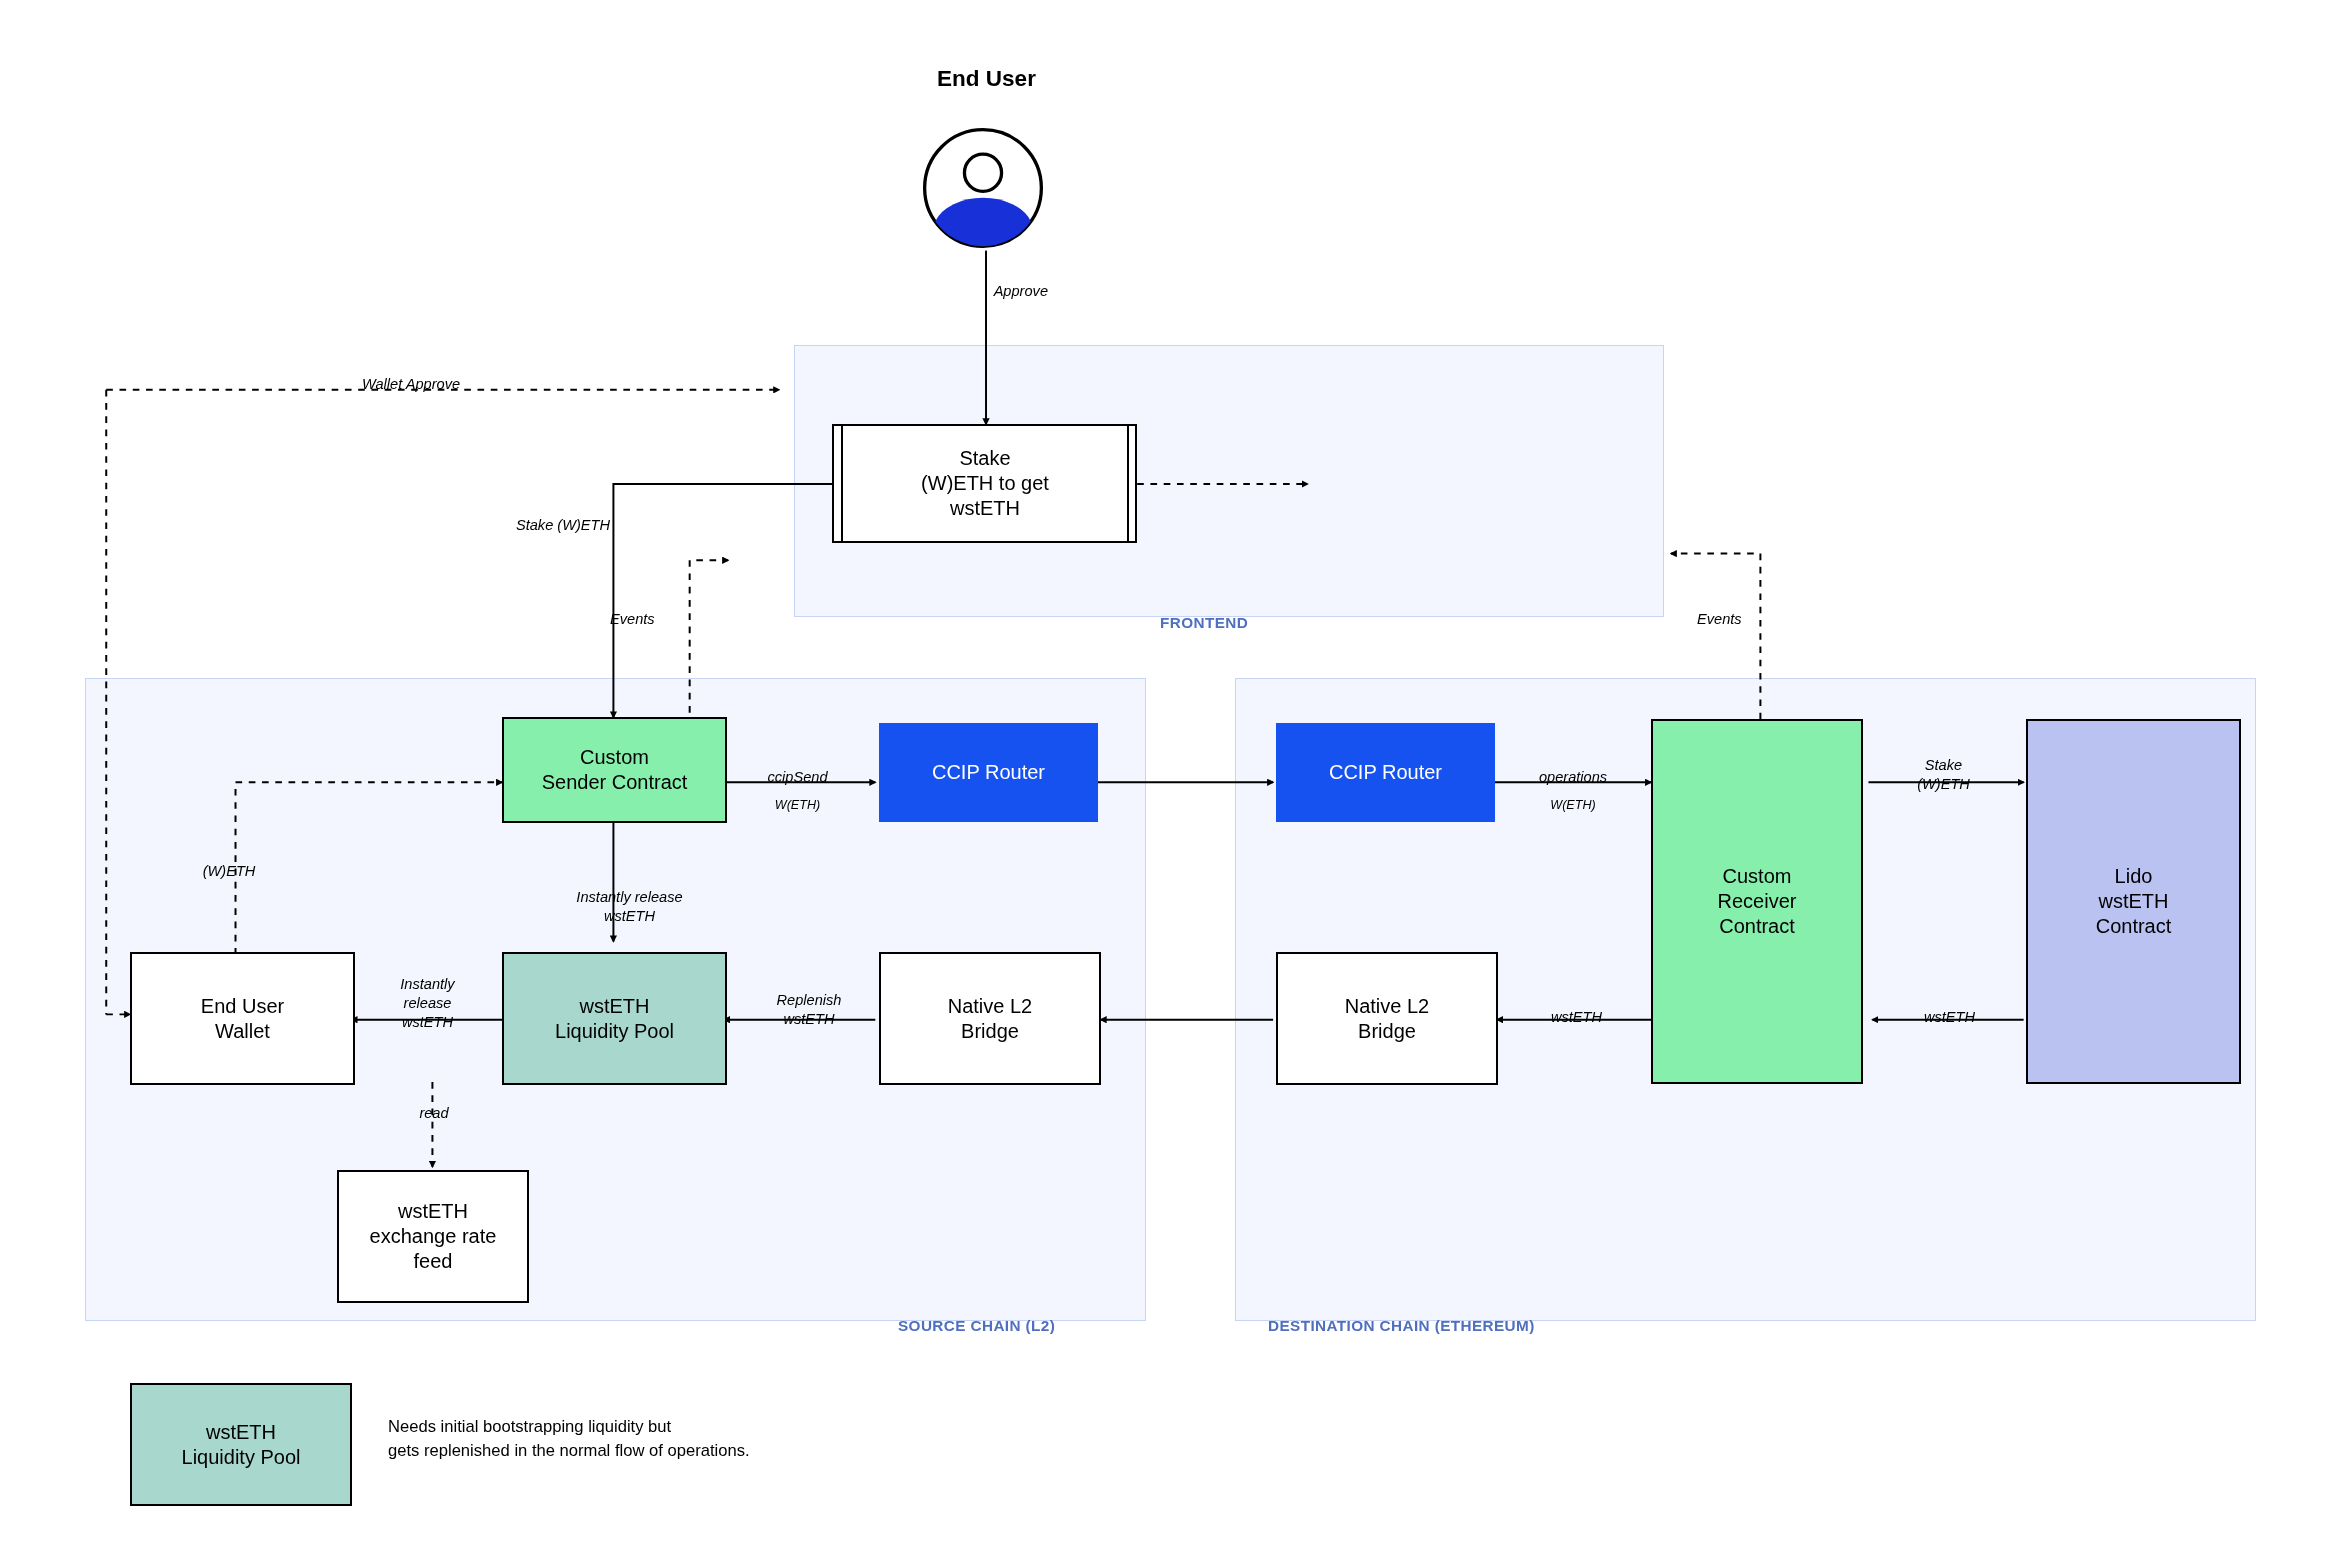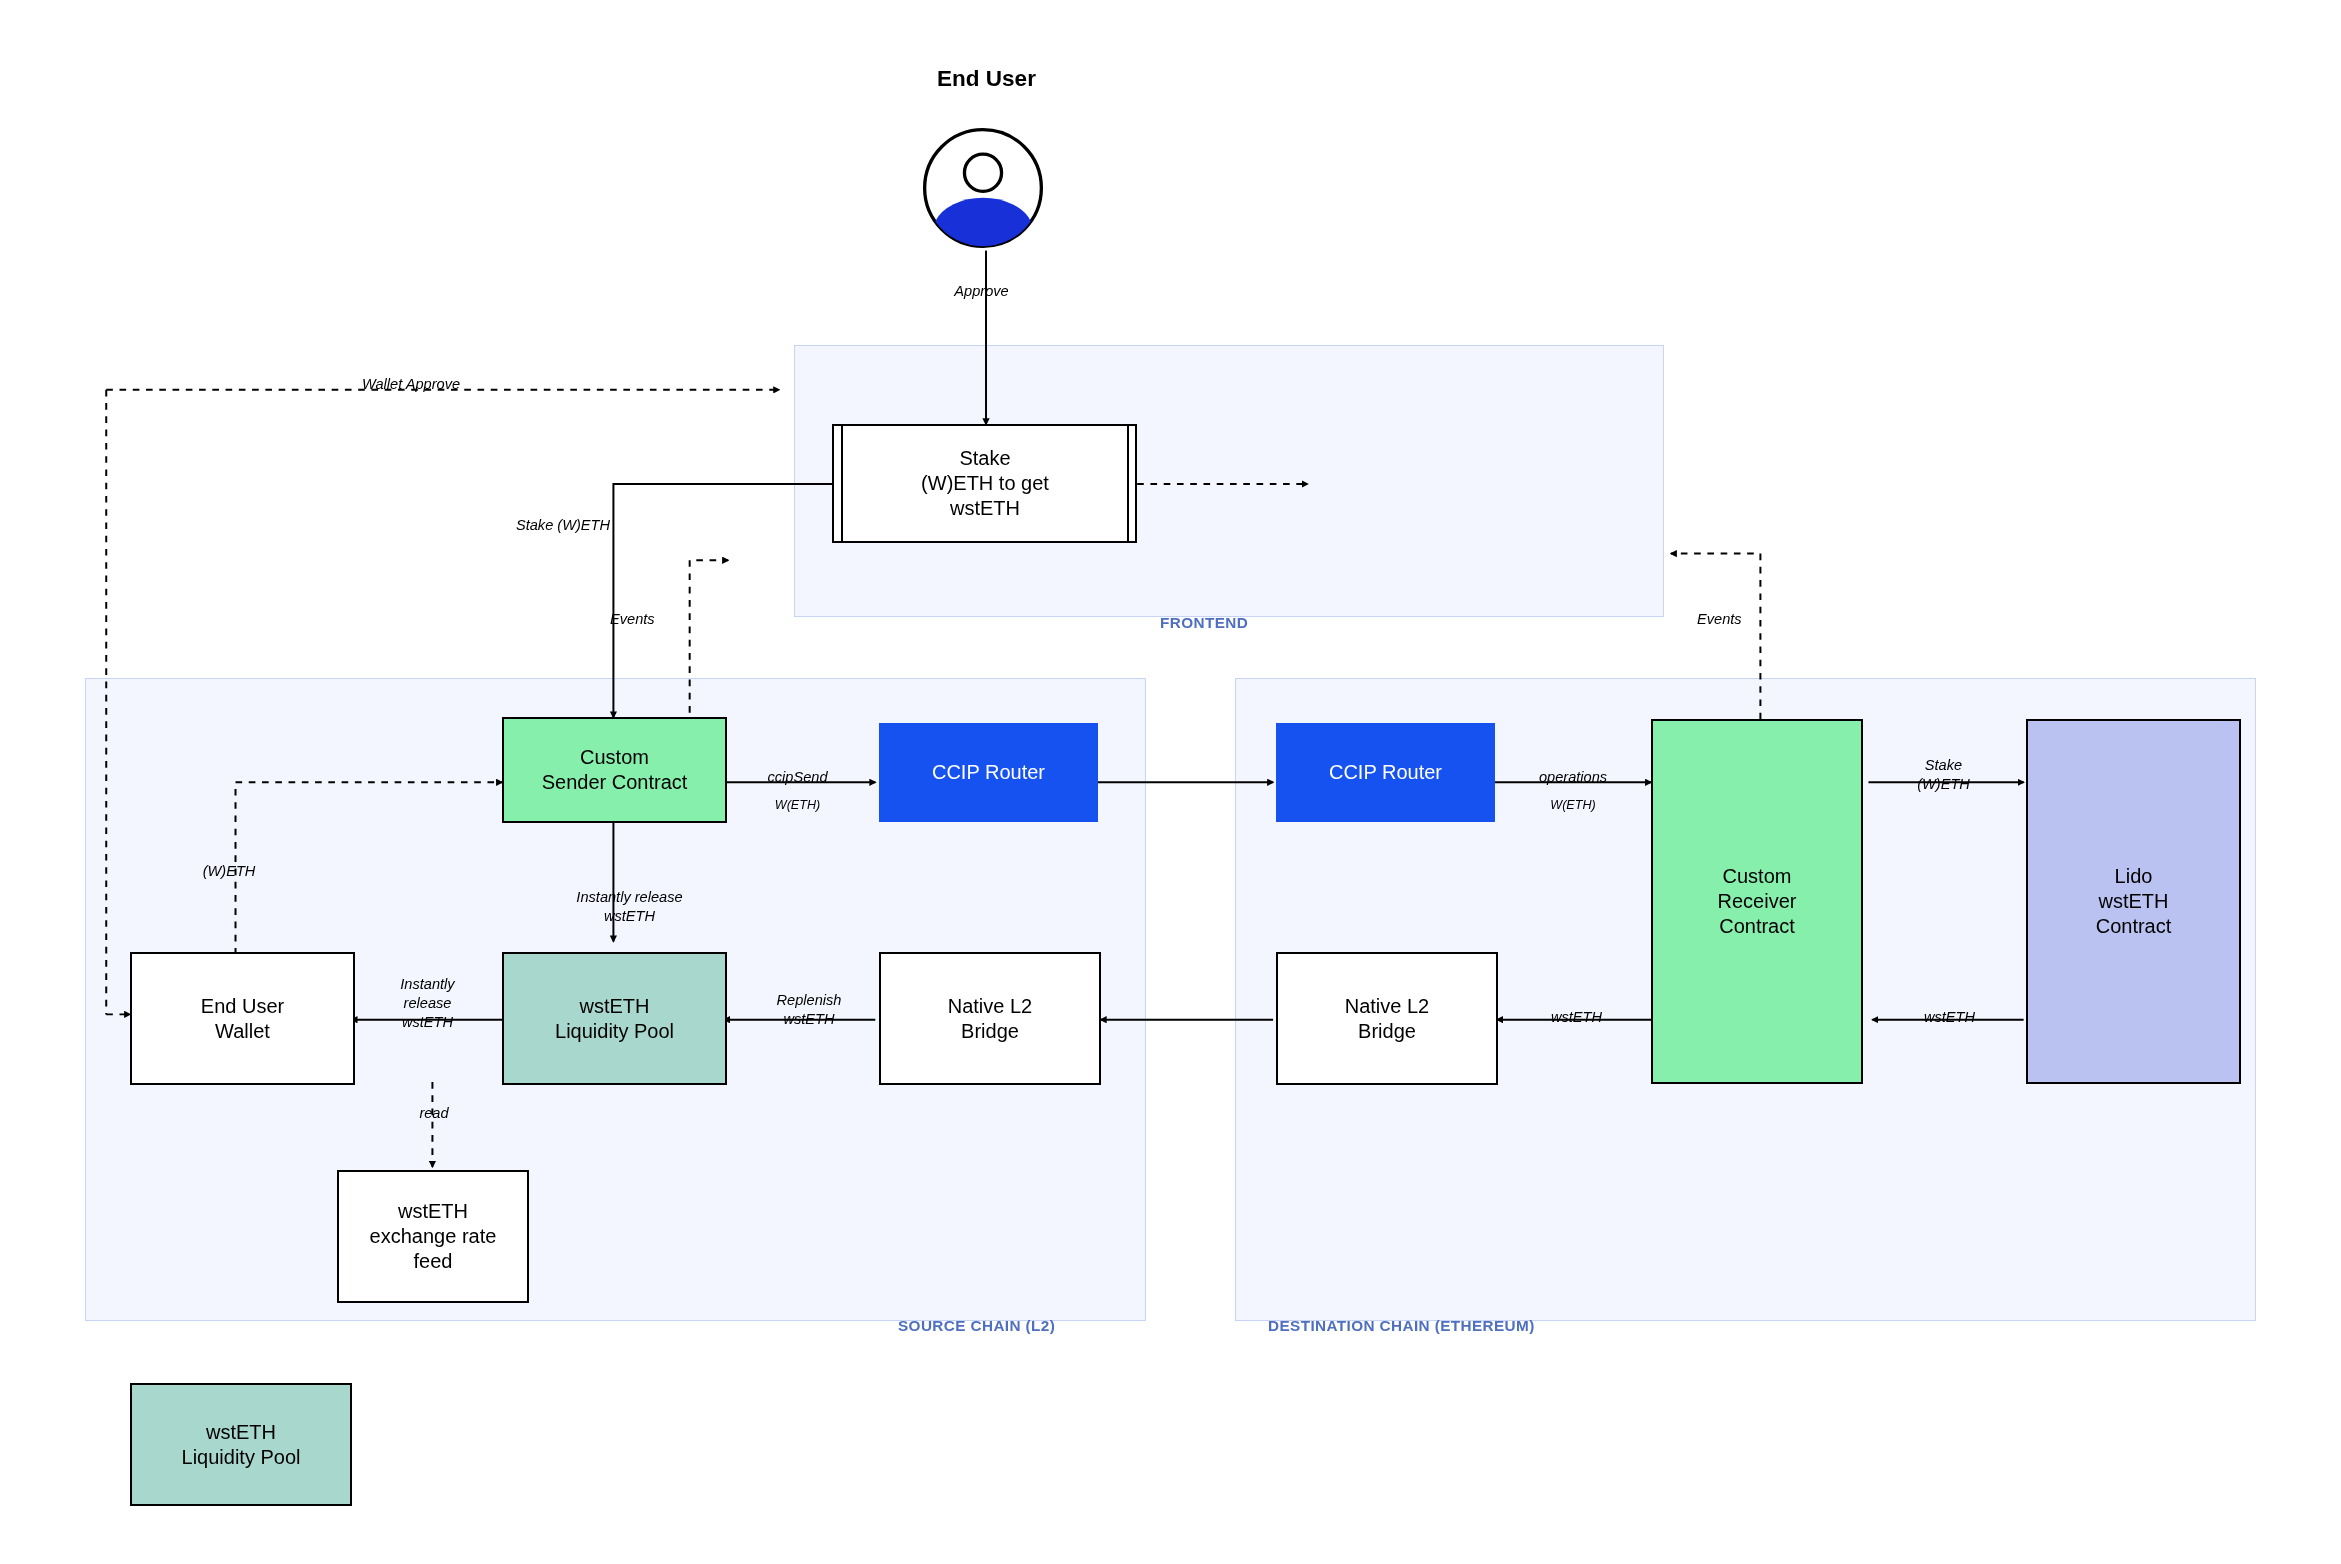--- a/index.html
+++ b/index.html
@@ -205,21 +205,21 @@
 Receiver
 Contract</div>
 
   <div class="node box-purple fs-30" style="left:2026px; top:719px; width:215px; height:365px;">Lido
 wstETH
 Contract</div>
 
   <div class="node box-white fs-30" style="left:1276px; top:952px; width:222px; height:133px;">Native L2
 Bridge</div>
 
-  <div class="edge-label" style="left:915px; top:282px; width:133px;">Approve</div>
+  <div class="edge-label" style="left:915px; top:282px; width:133px;text-align:right;">Approve</div>
 
   <div class="edge-label" style="left:318px; top:375px; width:186px;">Wallet Approve</div>
 
   <div class="edge-label" style="left:477px; top:516px; width:172px;">Stake (W)ETH</div>
 
   <div class="edge-label" style="left:610px; top:610px; width:119px; text-align:left;">Events</div>
 
   <div class="edge-label" style="left:1697px; top:610px; width:119px; text-align:left;">Events</div>
 
   <div class="edge-label" style="left:166px; top:862px; width:126px;">(W)ETH</div>
@@ -244,15 +244,17 @@
 wstETH</div>
 
   <div class="edge-label" style="left:1510px; top:1008px; width:133px;">wstETH</div>
 
   <div class="edge-label" style="left:1883px; top:1008px; width:133px;">wstETH</div>
 
   <div class="edge-label" style="left:381px; top:1104px; width:106px;">read</div>
 
   <div class="node box-teal fs-30" style="left:130px; top:1383px; width:222px; height:123px;">wstETH
 Liquidity Pool</div>
+  <div class="legend-text" style="left:388px; top:1415px; width:597px;">Needs initial bootstrapping liquidity but
+gets replenished in the normal flow of operations.</div>
 
 </div>
 
 
 </body></html>

